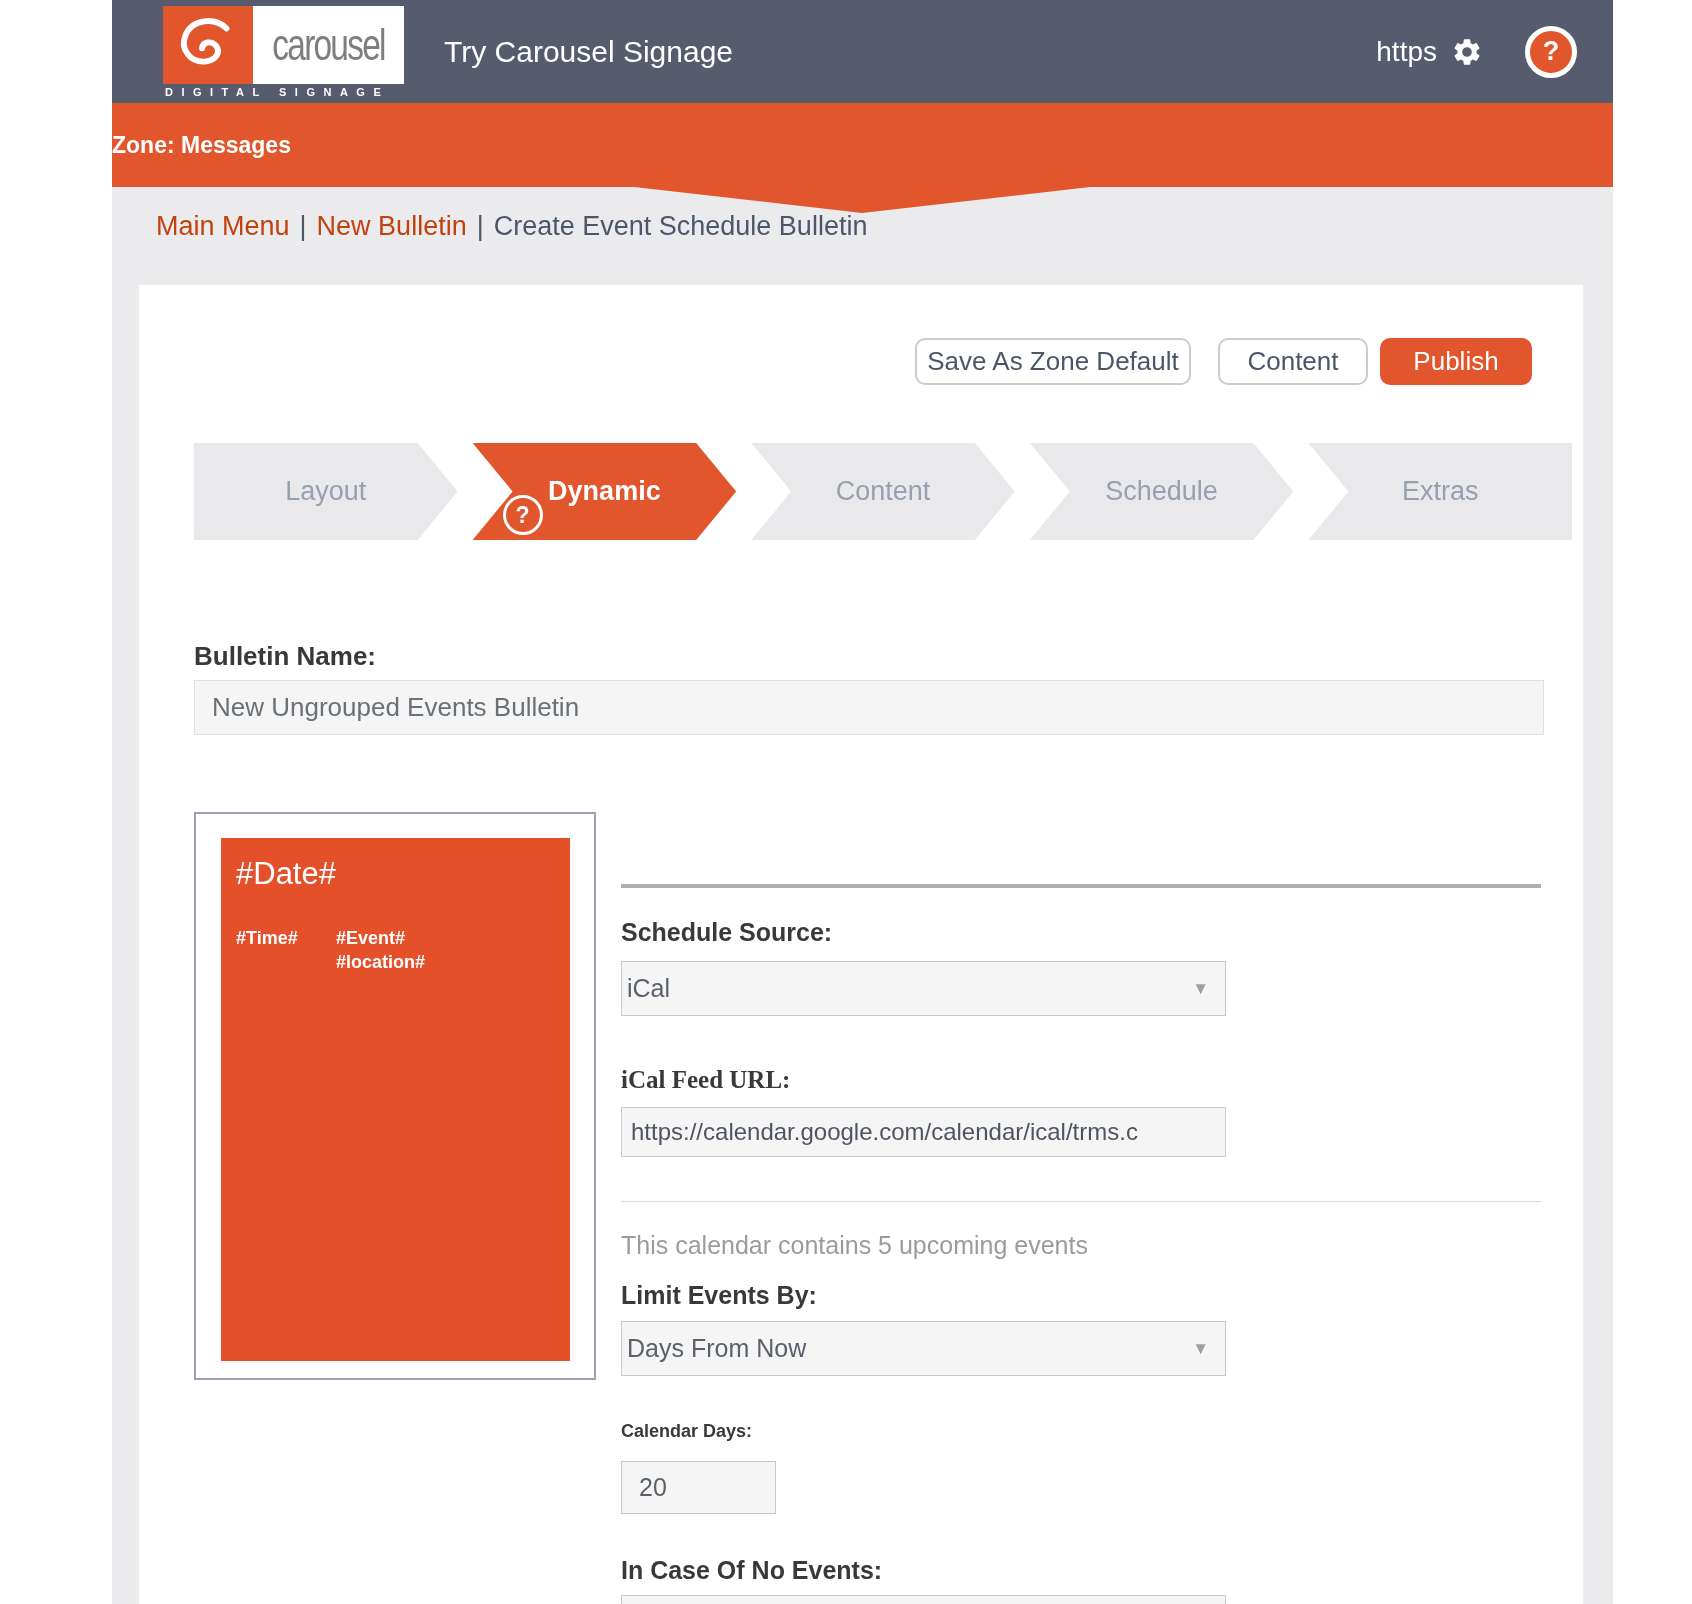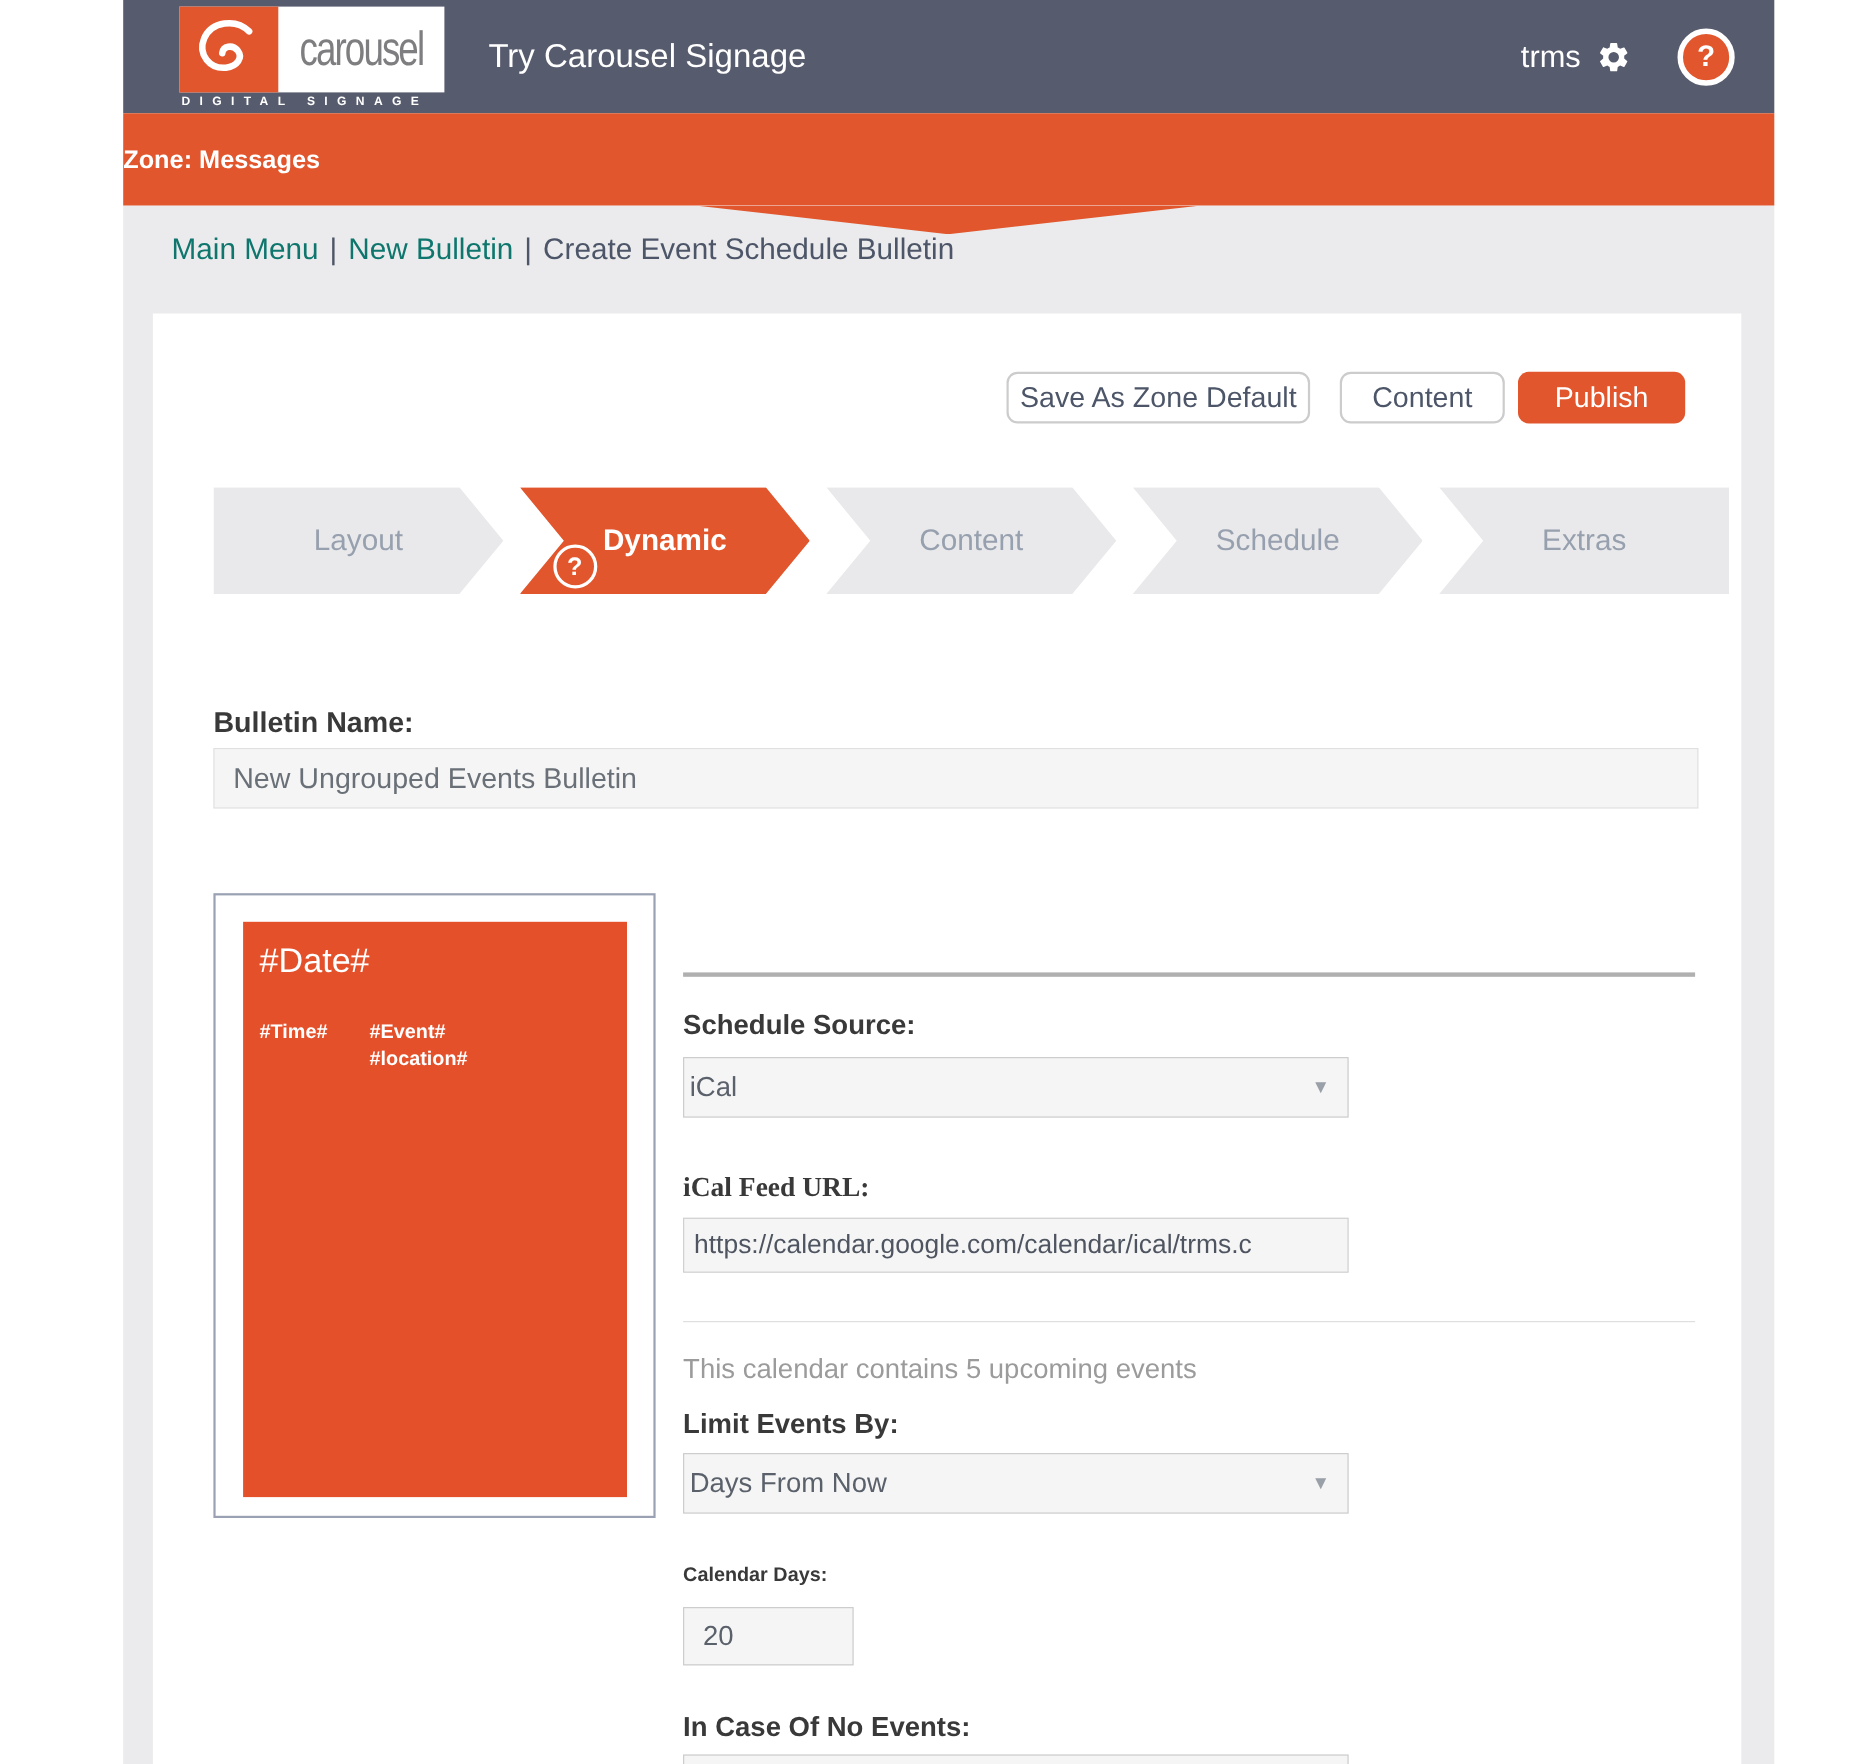--- a/index.html
+++ b/index.html
@@ -23,21 +23,21 @@
   .gear { width: 32px; height: 32px; display: block; }
   .help-badge { width: 42px; height: 42px; margin-left: 28px; border-radius: 50%; background: #e1562c; border: 5px solid #ffffff; color: #ffffff; font-size: 27px; font-weight: bold; display: flex; align-items: center; justify-content: center; }
 
   
   .zone-banner { position: absolute; left: 0; top: 103px; width: 1501px; height: 84px; background: #e1562c; display: flex; align-items: center; justify-content: flex-start; color: #ffffff; font-size: 23px; font-weight: 600; }
 
   
   .band { position: absolute; left: 0; top: 187px; width: 1501px; height: 1417px; background: #ebebed; }
   .banner-chevron { position: absolute; left: 522px; top: 0; width: 456px; height: 26px; background: #e1562c; clip-path: polygon(0 0, 100% 0, 50% 100%); }
   .breadcrumb { position: absolute; left: 44px; top: 24px; font-size: 27px; color: #4d5668; }
-  .crumb-link { color: #0f766e; cursor: pointer; }
+  .crumb-link { color: #c2410c; cursor: pointer; }
   .crumb-sep { color: #4d5668; padding: 0 10px; }
   .crumb-current { color: #4d5668; }
 
   
   .card { position: absolute; left: 27px; top: 98px; width: 1444px; height: 1319px; background: #ffffff; overflow: hidden; }
 
   
   .actions { position: absolute; top: 53px; right: 51px; display: flex; align-items: center; }
   .btn { height: 47px; border-radius: 10px; font-size: 26px; display: flex; align-items: center; justify-content: center; cursor: pointer; box-sizing: border-box; }
   .btn-outline { background: #ffffff; border: 2px solid #cccccc; color: #4d5668; }
@@ -96,21 +96,21 @@
       <div class="logo-swirl">
         <svg width="66" height="60" viewBox="0 0 100 90">
           <path d="M78 20 C60 2 26 6 16 30 C7 52 24 72 46 70 C62 68 70 56 62 46 C55 38 42 40 41 50" fill="none" stroke="#ffffff" stroke-width="9" stroke-linecap="round"></path>
         </svg>
       </div>
       <div class="logo-word">carousel</div>
     </div>
     <div class="logo-tag">DIGITAL SIGNAGE</div>
     <div class="topbar-title">Try Carousel Signage</div>
     <div class="topbar-right">
-      <span class="admin-label">trms</span>
+      <span class="admin-label">https</span>
       <span>
         <svg class="gear" viewBox="0 0 24 24">
           <path fill="#ffffff" d="M19.14 12.94c.04-.3.06-.61.06-.94s-.02-.64-.07-.94l2.03-1.58c.18-.14.23-.41.12-.61l-1.92-3.32c-.12-.22-.37-.29-.59-.22l-2.39.96c-.5-.38-1.03-.7-1.62-.94l-.36-2.54c-.04-.24-.24-.41-.48-.41h-3.84c-.24 0-.43.17-.47.41l-.36 2.54c-.59.24-1.13.57-1.62.94l-2.39-.96c-.22-.08-.47 0-.59.22L2.74 8.87c-.12.21-.08.47.12.61l2.03 1.58c-.05.3-.09.63-.09.94s.02.64.07.94l-2.03 1.58c-.18.14-.23.41-.12.61l1.92 3.32c.12.22.37.29.59.22l2.39-.96c.5.38 1.03.7 1.62.94l.36 2.54c.05.24.24.41.48.41h3.84c.24 0 .44-.17.47-.41l.36-2.54c.59-.24 1.13-.56 1.62-.94l2.39.96c.22.08.47 0 .59-.22l1.92-3.32c.12-.22.07-.47-.12-.61l-2.01-1.58zM12 15.6A3.6 3.6 0 1 1 12 8.4a3.6 3.6 0 0 1 0 7.2z"></path>
         </svg>
       </span>
       <span class="help-badge">?</span>
     </div>
   </div>
 
   <div class="zone-banner">

